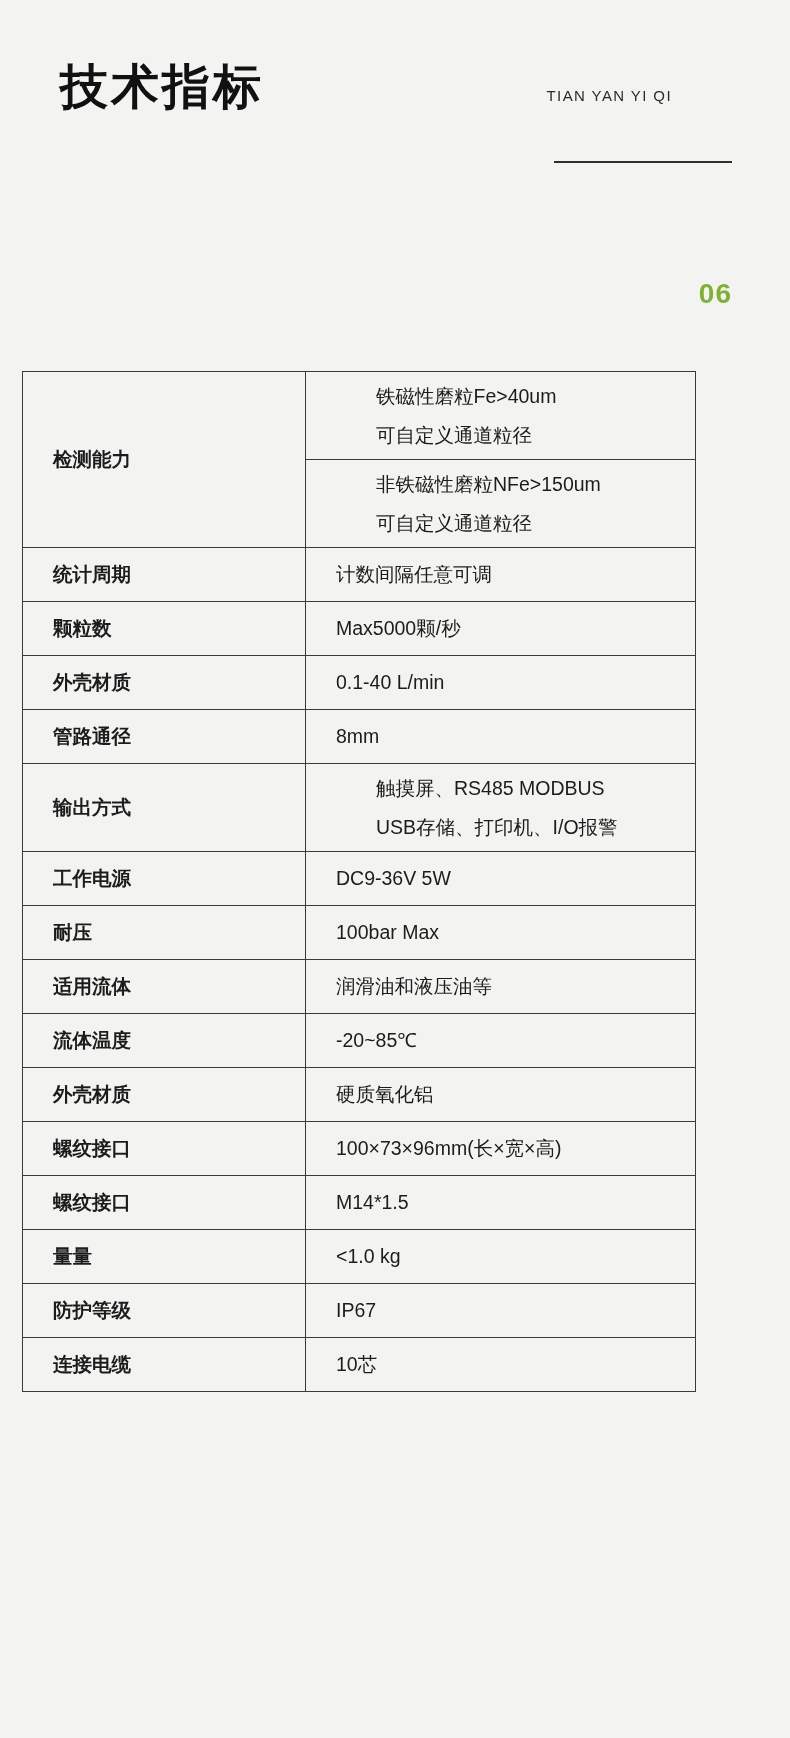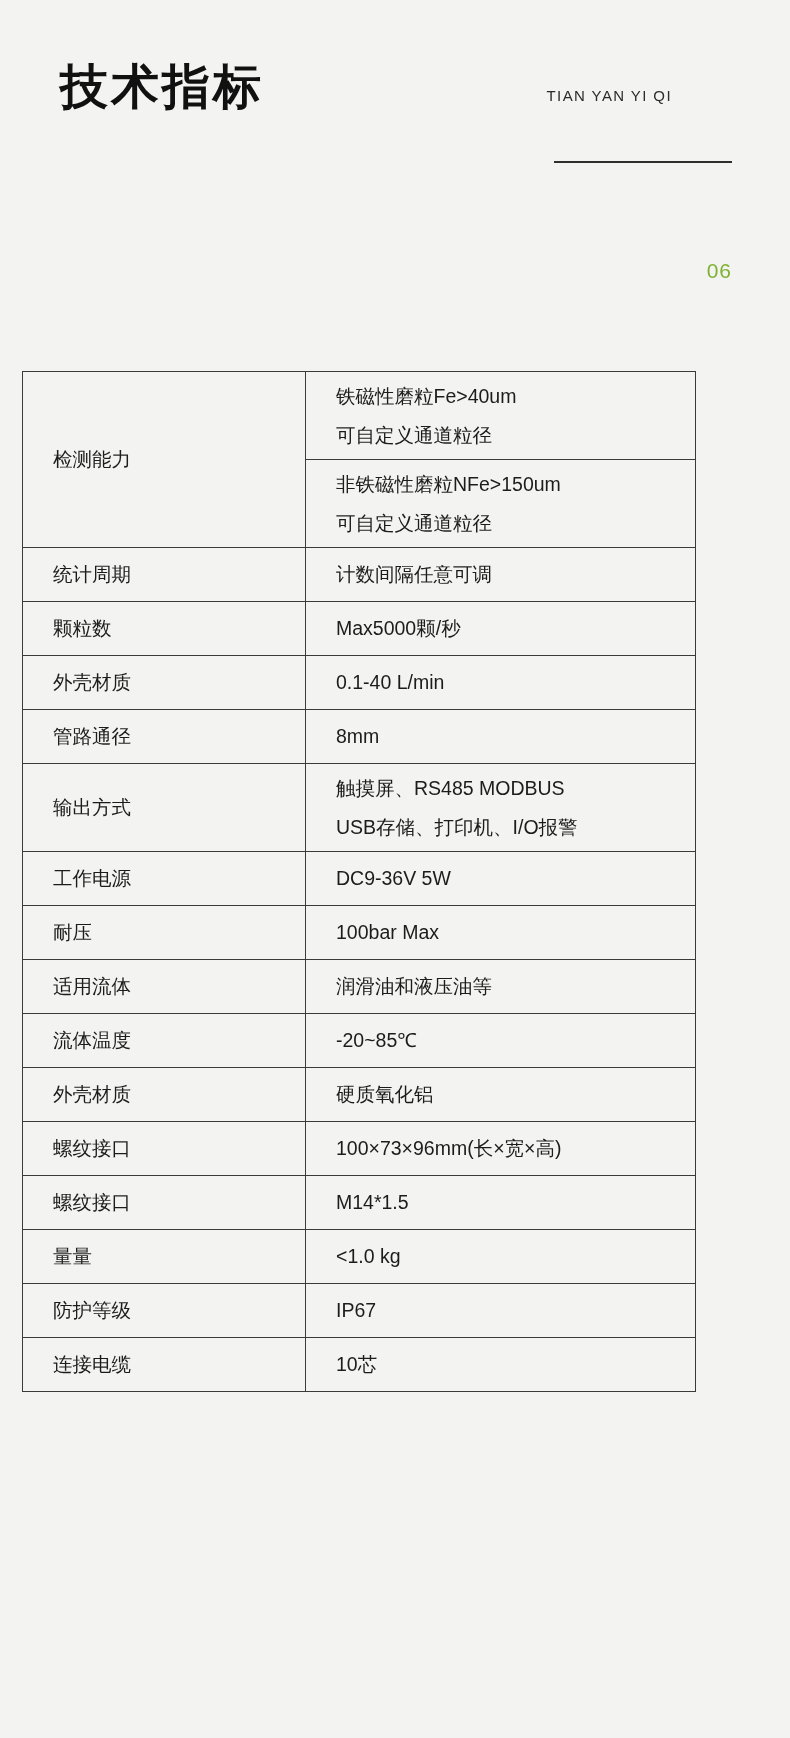--- a/index.html
+++ b/index.html
@@ -57,25 +57,26 @@
   .rule {
     position: absolute;
     top: 105px;
     right: 22px;
     width: 178px;
     height: 2px;
     background: #2e2e2e;
   }
   .page-num {
     position: absolute;
-    top: 203px;
+    top: 222px;
     right: 22px;
-    font-size: 21px;
+    font-size: 28px;
     color: #7fb233;
     letter-spacing: 1px;
+    font-weight: bold;
   }
 
   
   .spec-table {
     position: absolute;
     top: 371px;
     left: 22px;
     width: 674px;
     border-collapse: collapse;
     border: 1px solid #3a3a3a;
@@ -86,36 +87,38 @@
     border: 1px solid #3a3a3a;
     padding: 0 0 0 24px;
     font-size: 19.5px;
     color: #1c1c1c;
     vertical-align: middle;
     line-height: 1.45;
   }
   .spec-table td.label {
     width: 252px;
     padding-left: 30px;
+    font-weight: bold;
   }
   .spec-table td.value {
     padding-left: 30px;
   }
   .row-h {
     height: 54px;
   }
   .row-h2 {
     height: 88px;
   }
   .cell-multi {
     padding-top: 8px;
     padding-bottom: 8px;
   }
   .cell-multi div {
     padding: 5px 0;
+    margin-left: 40px;
   }
 </style>
 </head>
 <body>
 
 <div class="page">
 
   <div class="header">
     <div class="title-block">
       <div class="title-line">技术指标</div>

